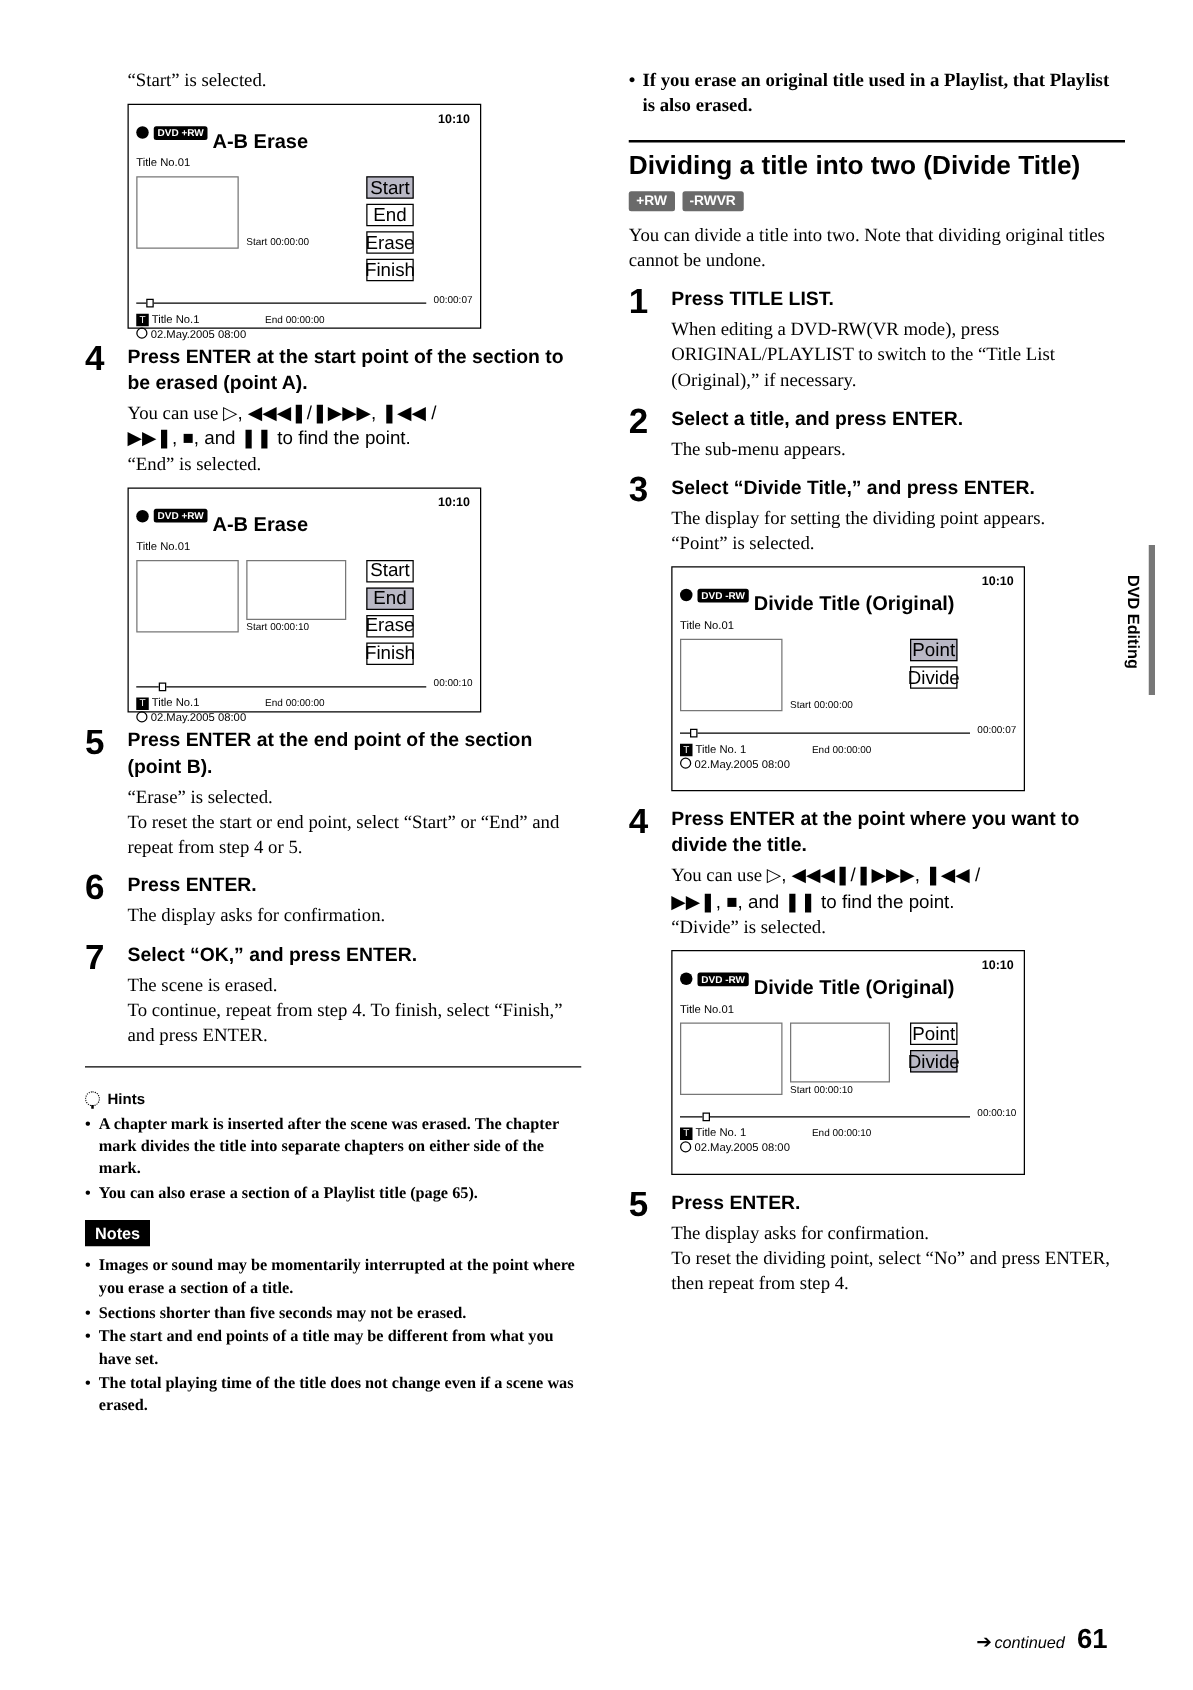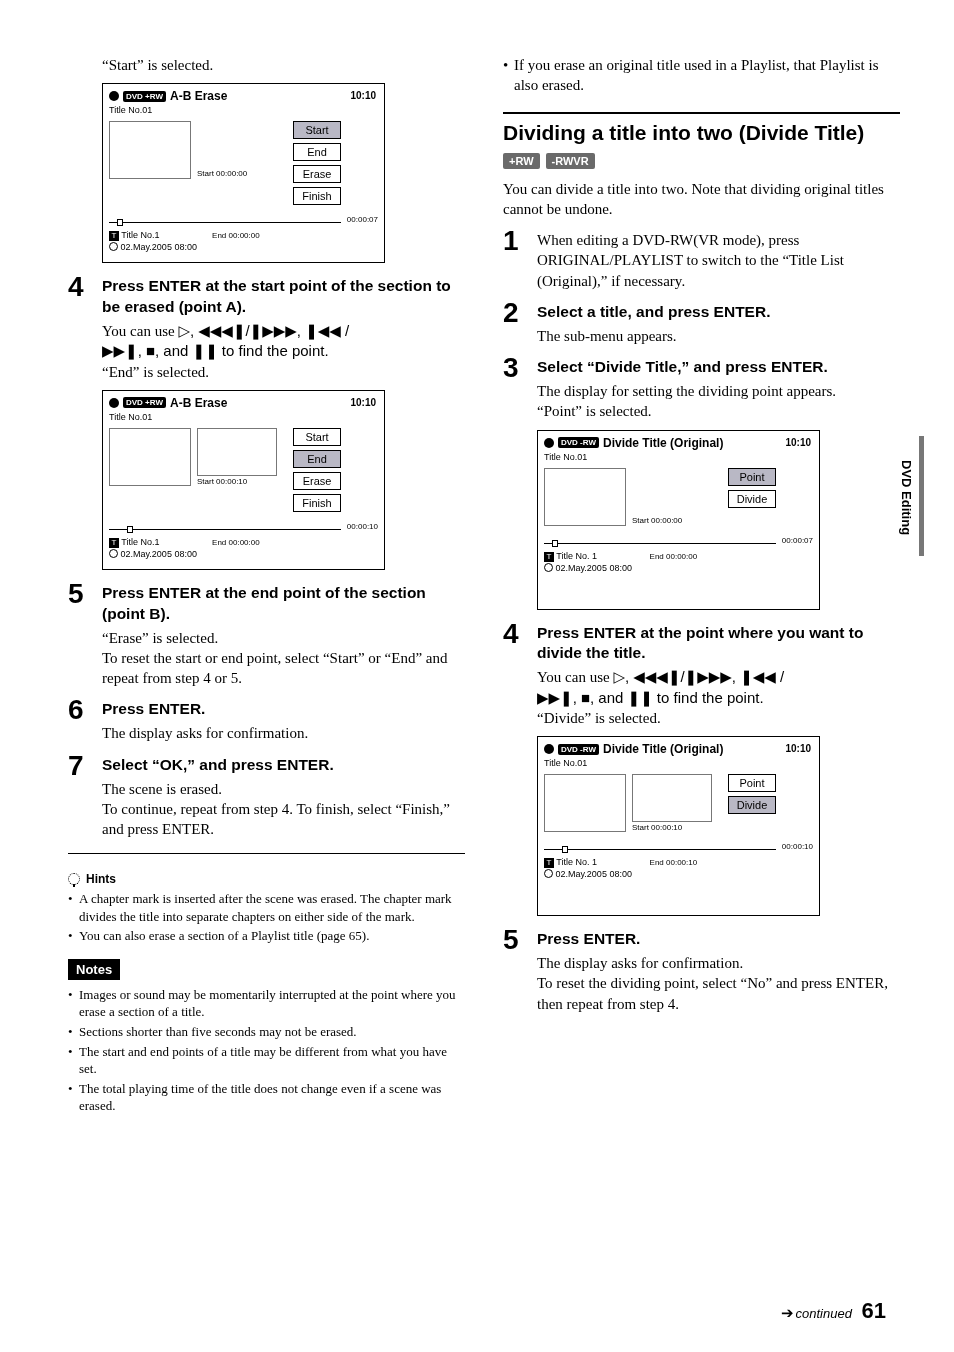--- a/index.html
+++ b/index.html
@@ -45,29 +45,29 @@
     width: 283px;
     height: 180px;
     font-family: Arial, sans-serif;
     font-size: 9px;
     position: relative;
     padding: 5px 6px;
   }
   .osd .hdr { display:flex; align-items:center; gap:4px; }
   .osd .rec { width:10px; height:10px; border-radius:50%; background:#000; display:inline-block; }
   .osd .tag { background:#000; color:#fff; font-size:8px; padding:1px 3px; border-radius:2px; font-weight:bold; }
-  .osd .hdr-title { font-weight:bold; font-size:12px; }
+  .osd .hdr-title { font-weight:bold; font-size:16px;margin-top:16px; }
   .osd .hdr-time { position:absolute; right:8px; top:6px; font-weight:bold; font-size:10px; }
   .osd .mid { display:flex; margin-top:6px; gap:6px; }
   .osd .thumb { width:82px; height:58px; border:1px solid #777; background:#fff; }
   .osd .startcol { width:90px; }
   .osd .thumb2 { width:80px; height:48px; border:1px solid #777; background:#fff; margin-bottom:1px; }
   .osd .starttxt { font-size:8px; }
   .osd .btncol { display:flex; flex-direction:column; gap:4px; }
-  .osd .btn { width:48px; height:18px; border:1px solid #000; font-size:11px; display:flex; align-items:center; justify-content:center; }
+  .osd .btn { width:38px; height:18px; border:1px solid #000; font-size:15px; display:flex; align-items:center; justify-content:center; }
   .osd .btn.sel { background:#b9b8c5; }
   .osd .bar { height:1px; background:#000; margin-top:6px; position:relative; }
   .osd .barmark { position:absolute; top:-3px; width:6px; height:7px; background:#fff; border:1px solid #000; }
   .osd .bartime { font-size:8px; }
   .osd .row2 { display:flex; justify-content:space-between; align-items:center; margin-top:10px; }
   .osd .footer { margin-top:6px; font-size:9px; }
   .osd .tbox { display:inline-block; width:10px; height:10px; background:#000; color:#fff; font-size:8px; text-align:center; line-height:10px; }
   .osd .clock { display:inline-block; width:9px; height:9px; border:1px solid #000; border-radius:50%; position:relative; top:1px; }
   .osd .endtxt { font-size:8px; margin-left:50px;}
   .osd .titleno { font-size:9px; margin-top:2px;}
@@ -76,21 +76,21 @@
   hr.sect { border:none; border-top:1px solid #000; margin:14px 0 6px; }
   .bighead { font-family: Arial, sans-serif; font-weight: 800; font-size: 21px; line-height:1.2; }
   .disc-tags { display:flex; gap:6px; margin:8px 0 10px; }
   .dtag { font-family: Arial; font-size:11px; font-weight:bold; color:#fff; background:#6a6a6a; padding:2px 6px 2px 6px; border-radius:2px; }
   .intro { font-size:15px; line-height:1.35; margin-bottom:8px; }
 
   
   .hints-head { display:flex; gap:6px; align-items:center; font-family:Arial; font-size:12px; font-weight:bold; margin-top:18px; margin-bottom:4px;}
   .bulb-icon { width:12px; height:12px; border:1px dotted #000; border-radius:50%; position:relative; }
   .bulb-icon::after { content:""; position:absolute; bottom:-3px; left:4px; width:2px; height:3px; background:#000; }
-  ul.bul { list-style:none; padding-left:0; font-size:13px; line-height:1.35; }
+  ul.bul { list-style:none; padding-left:0; font-size:13px; line-height:1.35;font-weight:bold; }
   ul.bul li { position:relative; padding-left:11px; margin-bottom:2px; }
   ul.bul li::before { content:"•"; position:absolute; left:0; }
   .notes-head { display:inline-block; background:#000; color:#fff; font-family:Arial; font-weight:bold; font-size:13px; padding:3px 8px; margin-top:12px; margin-bottom:6px; }
 
   
   .sidetab {
     position:absolute;
     right:40px;
     top:460px;
     writing-mode: vertical-rl;
@@ -270,20 +270,21 @@
     <div class="bighead">Dividing a title into two (Divide Title)</div>
     <div class="disc-tags">
       <span class="dtag">+RW</span>
       <span class="dtag">-RWVR</span>
     </div>
     <p class="intro">You can divide a title into two. Note that dividing original titles cannot be undone.</p>
 
     <div class="step">
       <div class="step-num">1</div>
       <div class="step-body">
+        <div class="step-head">Press TITLE LIST.</div>
         <p class="step-text">When editing a DVD-RW(VR mode), press ORIGINAL/PLAYLIST to switch to the “Title List (Original),” if necessary.</p>
       </div>
     </div>
     <div class="step">
       <div class="step-num">2</div>
       <div class="step-body">
         <div class="step-head">Select a title, and press ENTER.</div>
         <p class="step-text">The sub-menu appears.</p>
       </div>
     </div>

